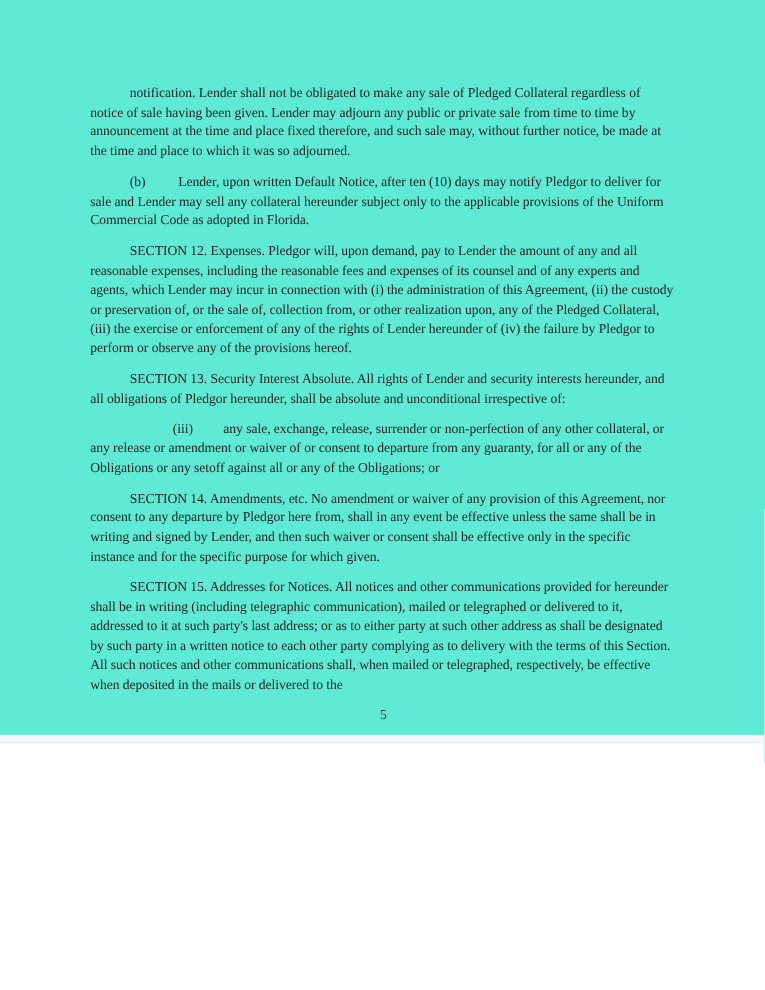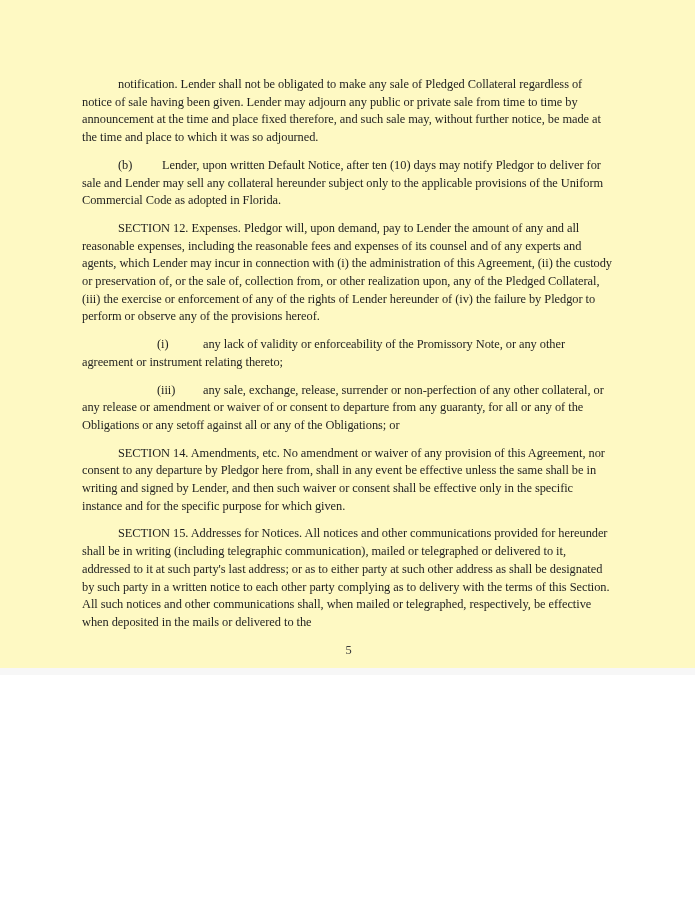--- a/index.html
+++ b/index.html
@@ -4,21 +4,21 @@
 <style>
   html, body {
     margin: 0;
     padding: 0;
     background: #ffffff;
   }
   .page {
     position: relative;
     width: 695px;
     height: 675px;
-    background: #fef9c3;
+    background: #5eead4;
     overflow: hidden;
     font-family: "Liberation Serif", "DejaVu Serif", serif;
   }
   .content {
     position: absolute;
     left: 82px;
     top: 76px;
     width: 533px;
     color: #1e1e1e;
     font-size: 12.4px;
@@ -69,24 +69,24 @@
     <p class="ind1">notification. Lender shall not be obligated to make any sale of Pledged Collateral regardless of notice of sale having been given. Lender may adjourn any public or private sale from time to time by announcement at the time and place fixed therefore, and such sale may, without further notice, be made at the time and place to which it was so adjourned.</p>
 
     <p class="ind1">
       <span class="tab-b">(b)</span><span>Lender, upon written Default Notice, after ten (10) days may notify Pledgor to deliver for sale and Lender may sell any collateral hereunder subject only to the applicable provisions of the Uniform Commercial Code as adopted in Florida.</span>
     </p>
 
     <p class="ind1">
       <span>SECTION 12. </span><span class="u">Expenses</span><span>. Pledgor will, upon demand, pay to Lender the amount of any and all reasonable expenses, including the reasonable fees and expenses of its counsel and of any experts and agents, which Lender may incur in connection with (i) the administration of this Agreement, (ii) the custody or preservation of, or the sale of, collection from, or other realization upon, any of the Pledged Collateral, (iii) the exercise or enforcement of any of the rights of Lender hereunder of (iv) the failure by Pledgor to perform or observe any of the provisions hereof.</span>
     </p>
 
+    <p class="ind1">
+      <span>SECTION 13. </span><span class="u">Security Interest Absolute</span><span>. All rights of Lender and security interests hereunder, and all obligations of Pledgor hereunder, shall be absolute and unconditional irrespective of:</span>
+    </p>
 
-    <p class="ind2">
-      <span class="tab-i">(i)</span><span>any lack of validity or enforceability of the Promissory Note, or any other agreement or instrument relating thereto;</span>
-    </p>
 
 
     <p class="ind2">
       <span class="tab-i">(iii)</span><span>any sale, exchange, release, surrender or non-perfection of any other collateral, or any release or amendment or waiver of or consent to departure from any guaranty, for all or any of the Obligations or any setoff against all or any of the Obligations; or</span>
     </p>
 
 
     <p class="ind1">
       <span>SECTION 14. </span><span class="u">Amendments, etc.</span><span> No amendment or waiver of any provision of this Agreement, nor consent to any departure by Pledgor here from, shall in any event be effective unless the same shall be in writing and signed by Lender, and then such waiver or consent shall be effective only in the specific instance and for the specific purpose for which given.</span>
     </p>

